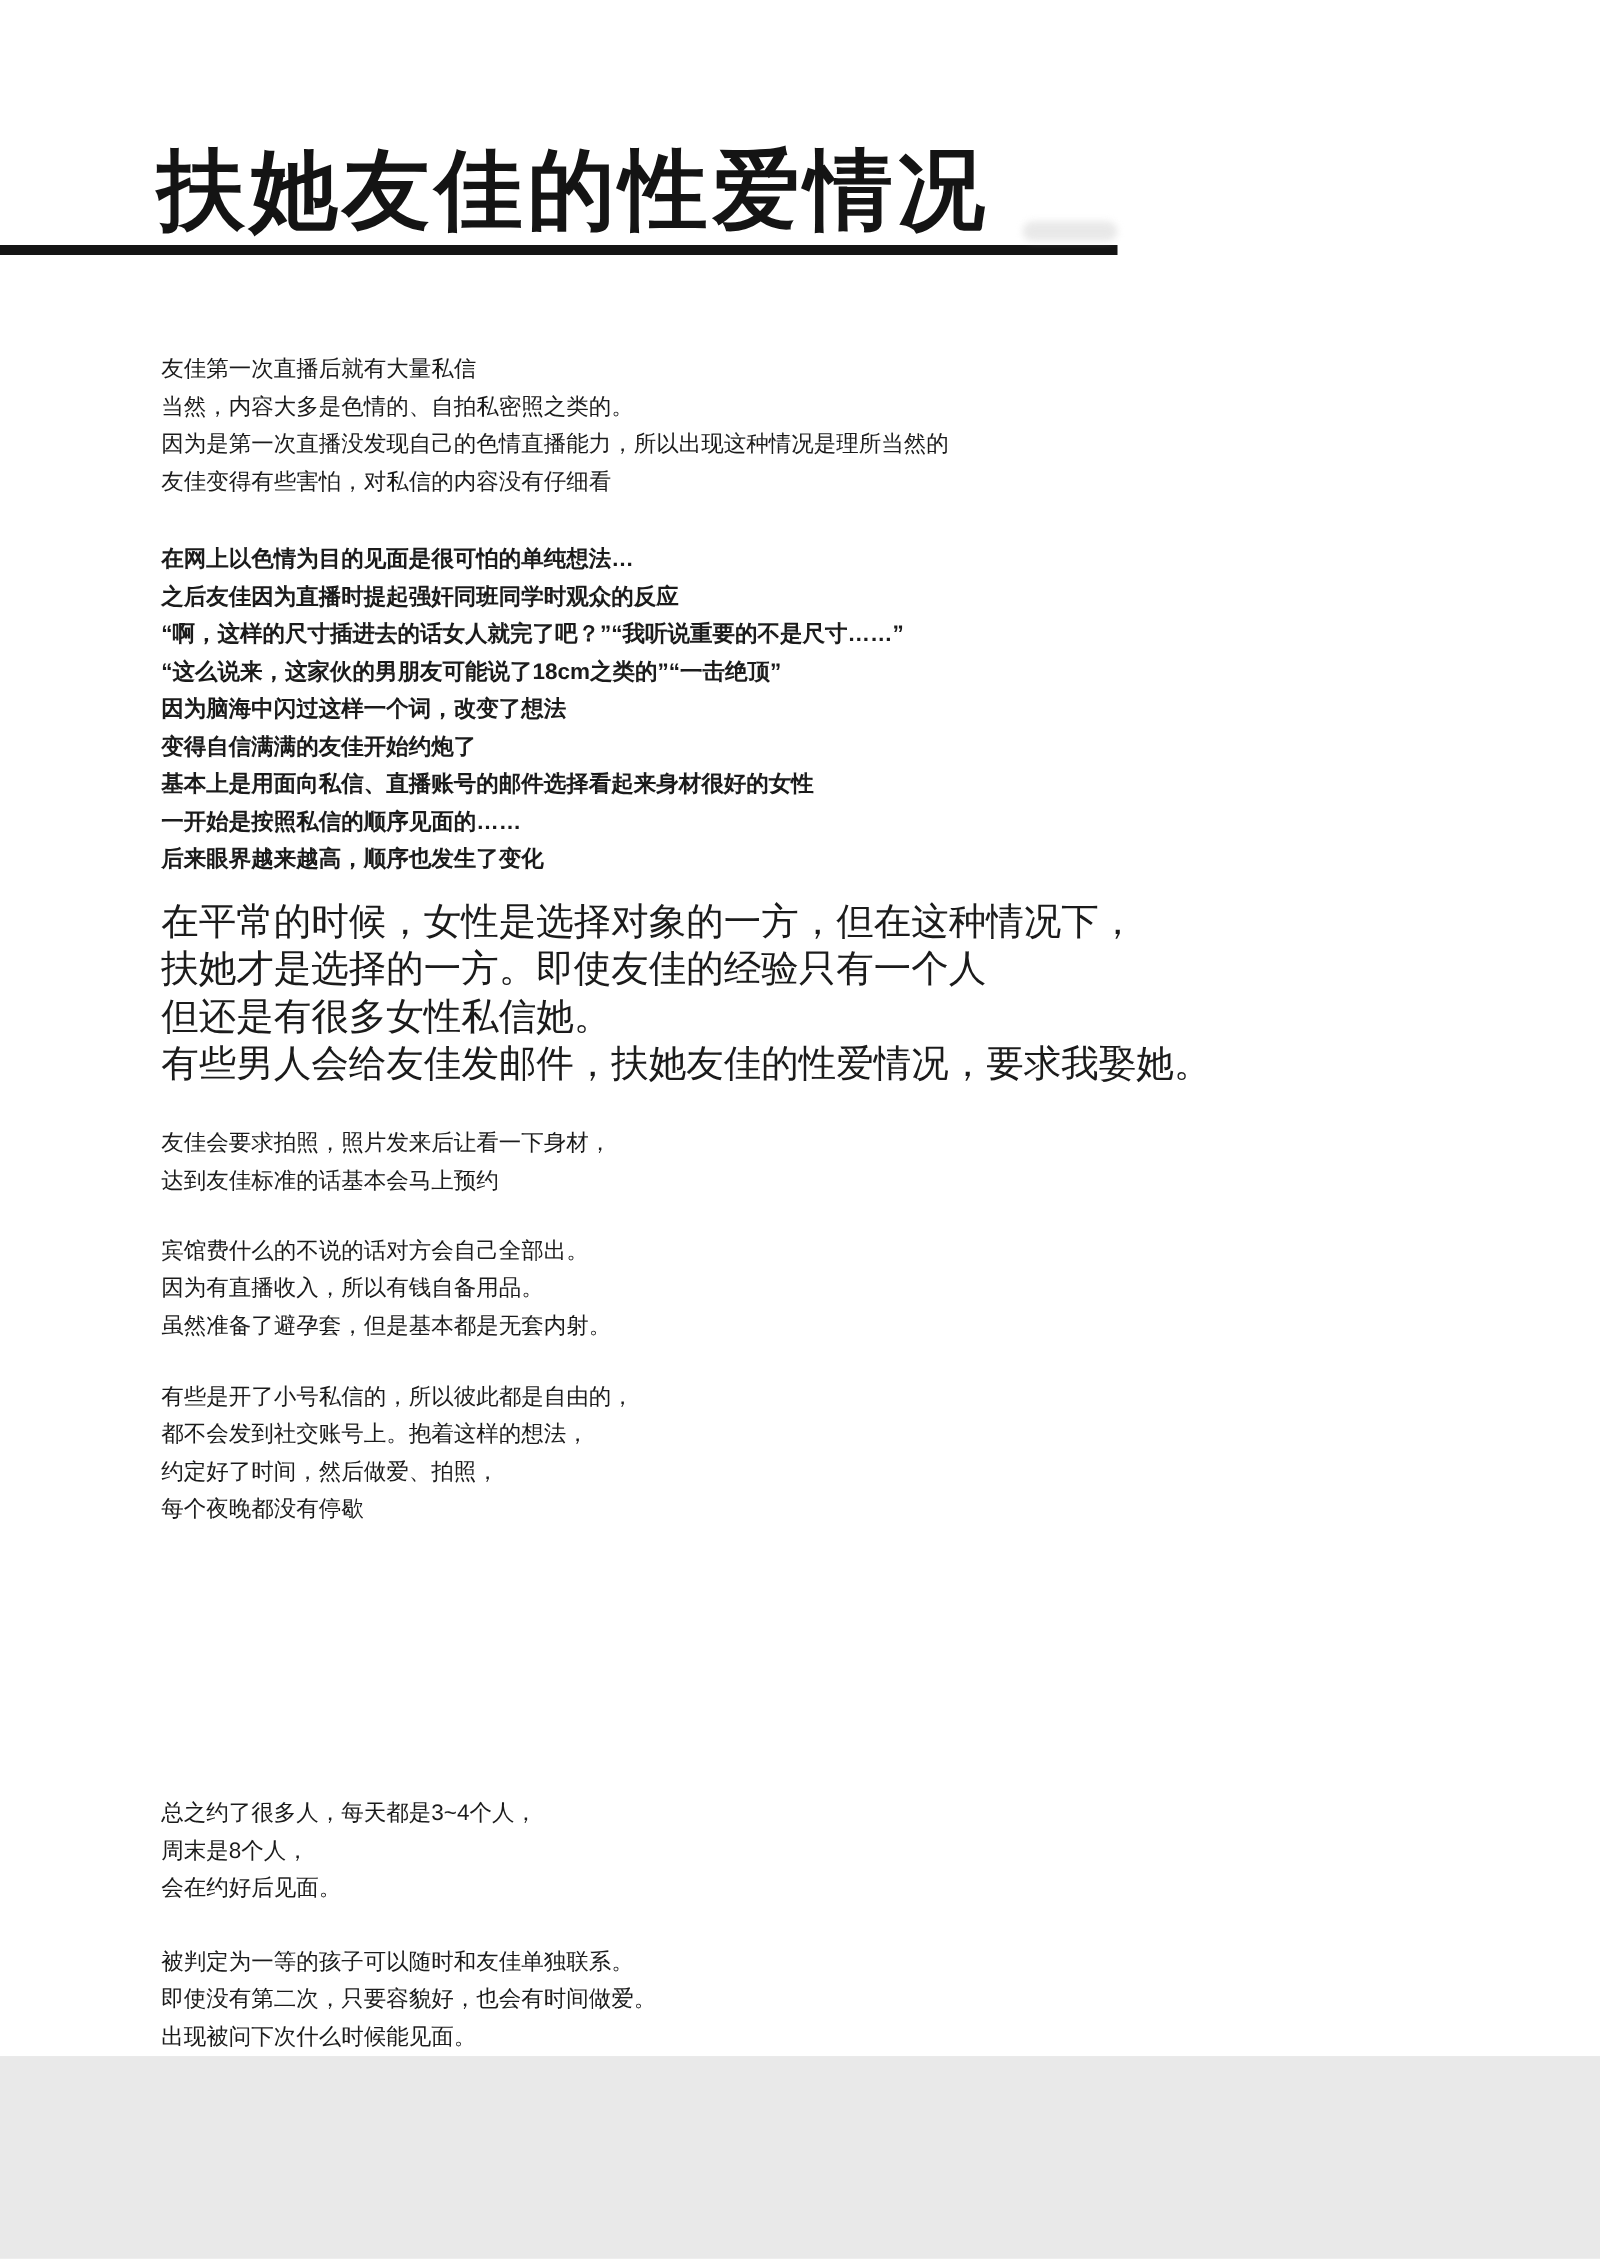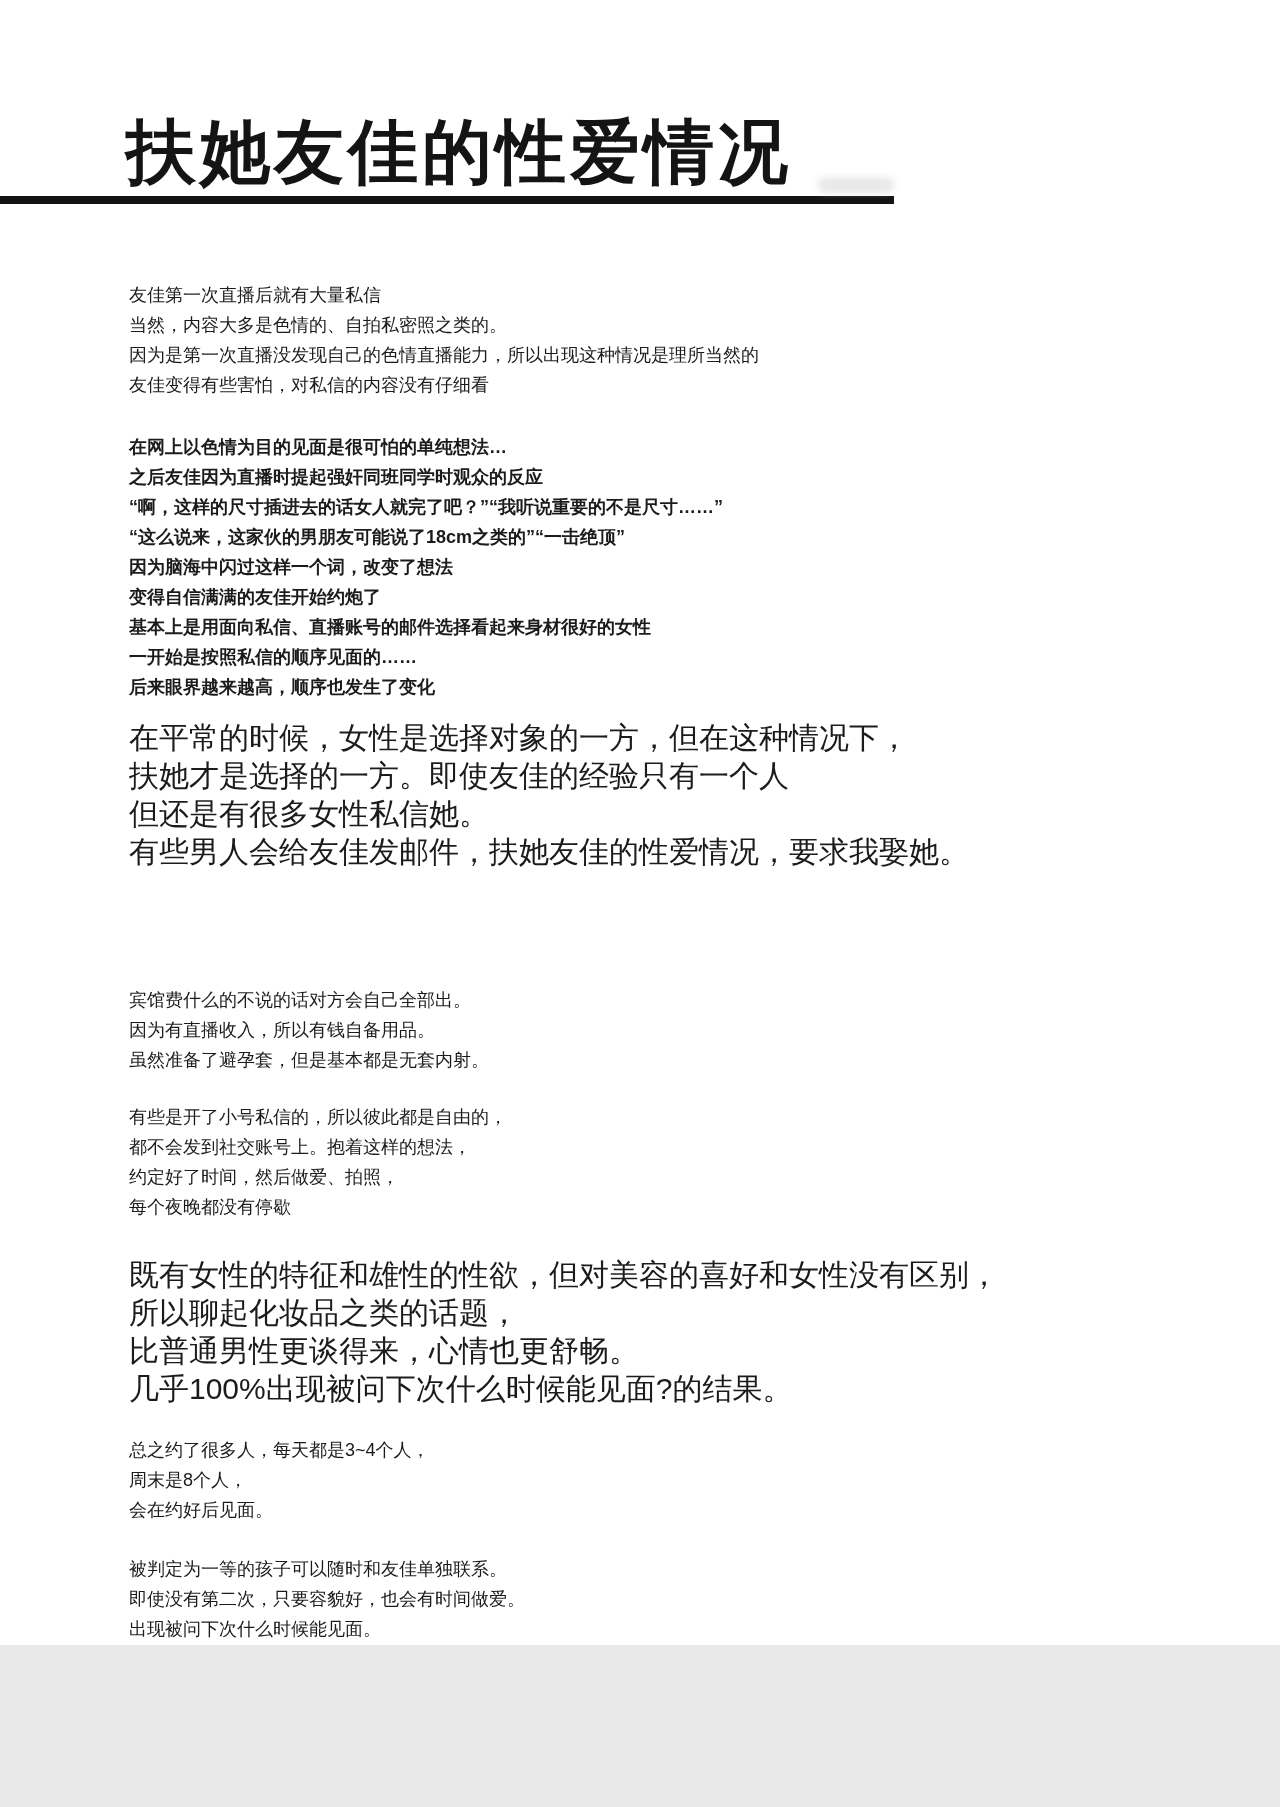--- a/index.html
+++ b/index.html
@@ -86,40 +86,38 @@
     <div class="line">后来眼界越来越高，顺序也发生了变化</div>
   </section>
 
   <section class="para large p2">
     <div class="line">在平常的时候，女性是选择对象的一方，但在这种情况下，</div>
     <div class="line">扶她才是选择的一方。即使友佳的经验只有一个人</div>
     <div class="line">但还是有很多女性私信她。</div>
     <div class="line">有些男人会给友佳发邮件，扶她友佳的性爱情况，要求我娶她。</div>
   </section>
 
+  <section class="para normal p3">
+    <div class="line">友佳会要求拍照，照片发来后让看一下身材，</div>
+    <div class="line">达到友佳标准的话基本会马上预约</div>
+  </section>
 
   <section class="para normal p4">
     <div class="line">宾馆费什么的不说的话对方会自己全部出。</div>
     <div class="line">因为有直播收入，所以有钱自备用品。</div>
     <div class="line">虽然准备了避孕套，但是基本都是无套内射。</div>
   </section>
 
   <section class="para normal p5">
     <div class="line">有些是开了小号私信的，所以彼此都是自由的，</div>
     <div class="line">都不会发到社交账号上。抱着这样的想法，</div>
     <div class="line">约定好了时间，然后做爱、拍照，</div>
     <div class="line">每个夜晚都没有停歇</div>
   </section>
 
-  <section class="para large p6">
-    <div class="line">既有女性的特征和雄性的性欲，但对美容的喜好和女性没有区别，</div>
-    <div class="line">所以聊起化妆品之类的话题，</div>
-    <div class="line">比普通男性更谈得来，心情也更舒畅。</div>
-    <div class="line">几乎100%出现被问下次什么时候能见面?的结果。</div>
-  </section>
 
   <section class="para normal p7">
     <div class="line">总之约了很多人，每天都是3~4个人，</div>
     <div class="line">周末是8个人，</div>
     <div class="line">会在约好后见面。</div>
   </section>
 
   <section class="para normal p8">
     <div class="line">被判定为一等的孩子可以随时和友佳单独联系。</div>
     <div class="line">即使没有第二次，只要容貌好，也会有时间做爱。</div>

